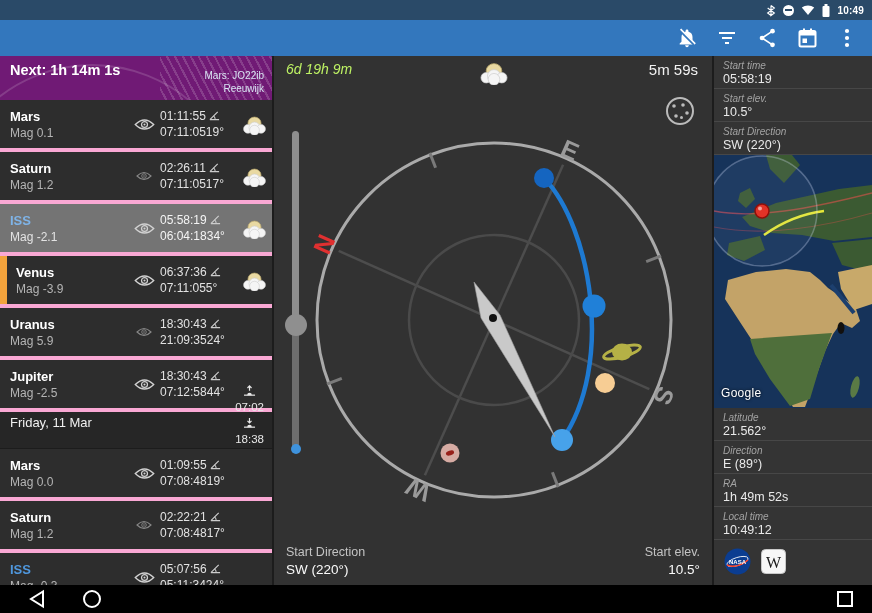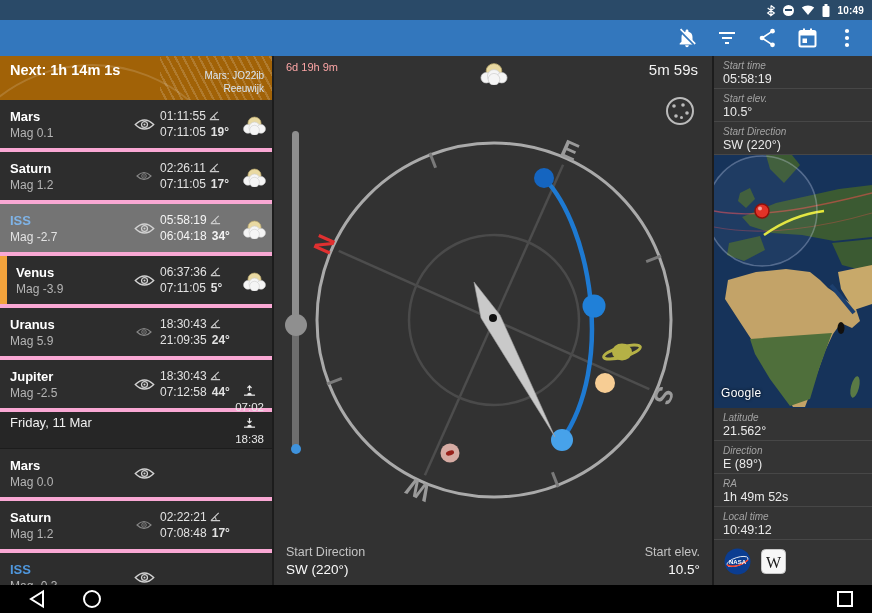--- a/index.html
+++ b/index.html
@@ -12,21 +12,21 @@
   .status-bar .time{font-size:10px;font-weight:bold;color:#fff;letter-spacing:.2px;}
   .sbi{display:block;}
   .dnd{width:11px;height:11px;border-radius:50%;background:#fff;position:relative;}
   .dnd::after{content:"";position:absolute;left:2px;right:2px;top:4.5px;height:2px;background:#2a4a68;}
   
   .action-bar{position:absolute;left:0;top:20px;width:872px;height:36px;background:#3377bd;
     display:flex;align-items:center;justify-content:flex-end;gap:14px;padding-right:12px;box-sizing:border-box;}
   .abtn{width:26px;height:26px;display:flex;align-items:center;justify-content:center;cursor:pointer;}
   
   .sidebar{position:absolute;left:0;top:56px;width:272px;height:529px;background:#2d2d2d;}
-  .next-header{position:relative;height:44px;background:#a16207;overflow:hidden;}
+  .next-header{position:relative;height:44px;background:#701a75;overflow:hidden;}
   .next-header::before{content:"";position:absolute;right:-8px;top:-6px;width:120px;height:70px;opacity:.16;
     background:repeating-linear-gradient(62deg,#fff 0 2px,transparent 2px 7px);}
   .next-header::after{content:"";position:absolute;left:-60px;top:8px;width:300px;height:300px;border-radius:50%;
     border:2px solid rgba(255,255,255,.15);}
   .next-line{position:absolute;left:10px;top:6px;font-size:14.5px;font-weight:bold;color:#fff;z-index:2;}
   .grid-line{position:absolute;right:8px;top:13px;font-size:10px;color:#d9e6f4;text-align:right;z-index:2;line-height:13px;}
   .rows{}
   .row{position:relative;display:flex;align-items:center;height:48px;border-bottom:4px solid #f9a8d4;
     background:#2d2d2d;cursor:pointer;}
   .row.selected{background:#747474;}
@@ -38,31 +38,31 @@
   .nm .name.iss{color:#4f97dd;}
   .row.selected .nm .name.iss{color:#7fb4e8;}
   .nm .mag{font-size:12px;color:#b5b5b5;line-height:16px;}
   .row.selected .nm .mag{color:#e3e3e3;}
   .eyewrap{flex:0 0 32px;display:flex;justify-content:center;}
   .eyewrap svg{width:21px;height:13px;}
   .eyewrap.dim svg{width:16px;height:10px;opacity:.55;}
   .times{flex:0 0 76px;font-size:12px;color:#e2e2e2;line-height:16.5px;white-space:nowrap;}
   .row.selected .times{color:#f4f4f4;}
   .times .ang{width:11px;height:11px;vertical-align:-1px;margin-left:3px;}
-  .times .el{margin-left:5px;font-weight:bold;}
+  .times .el{}
   .wx{flex:1;display:flex;justify-content:center;}
   .wx svg{width:31px;height:21px;}
   .sec-header{height:36px;background:#262626;border-bottom:1px solid #1c1c1c;position:relative;}
   .sec-header .date{position:absolute;left:10px;top:3px;font-size:13px;color:#f0f0f0;}
   .sec-header .suns{position:absolute;right:8px;bottom:3px;font-size:11.5px;color:#e8e8e8;
     display:flex;align-items:center;gap:4px;flex-direction:column;}
   .suns svg{width:13px;height:12px;}
   
   .center{position:absolute;left:272px;top:56px;width:440px;height:529px;background:#323232;border-left:2px solid #1c1c1c;box-sizing:border-box;}
-  .cp-top-left{position:absolute;left:12px;top:5px;font-size:11px;color:#fca5a5;}
+  .cp-top-left{position:absolute;left:12px;top:5px;font-size:14px;color:#bef264;font-style:italic;}
   .cp-top-right{position:absolute;right:14px;top:5px;font-size:15px;color:#f2f2f2;}
   .cp-ufo{position:absolute;left:202px;top:4px;width:36px;height:25px;}
   .compass-svg{position:absolute;left:0;top:0;width:438px;height:529px;}
   .cp-foot-left{position:absolute;left:12px;bottom:7px;line-height:17px;}
   .cp-foot-right{position:absolute;right:12px;bottom:7px;text-align:right;line-height:17px;}
   .cp-foot-label{font-size:12.5px;color:#c3c3c3;}
   .cp-foot-value{font-size:13.5px;color:#fafafa;}
   
   .slider{position:absolute;left:15px;top:75px;width:13px;height:330px;}
   .sl-track-top{position:absolute;left:3px;top:0;width:7px;height:197px;background:#8e8e8e;border-radius:4px 4px 0 0;}
@@ -235,21 +235,21 @@
             <svg>
               <use href="#i-ufo"></use>
             </svg>
           </div>
       </div>
 
       <div class="row selected">
 
         <div class="nm">
           <div class="name iss">ISS</div>
-          <div class="mag">Mag -2.7</div>
+          <div class="mag">Mag -2.1</div>
         </div>
         <div class="eyewrap">
             <svg>
               <use href="#i-eye"></use>
             </svg>
           </div>
         <div class="times">
           <div><span>05:58:19</span><svg class="ang">
                 <use href="#i-angle"></use>
               </svg></div>
@@ -344,20 +344,26 @@
 
         <div class="nm">
           <div class="name">Mars</div>
           <div class="mag">Mag 0.0</div>
         </div>
         <div class="eyewrap">
             <svg>
               <use href="#i-eye"></use>
             </svg>
           </div>
+        <div class="times">
+          <div><span>01:09:55</span><svg class="ang">
+                <use href="#i-angle"></use>
+              </svg></div>
+          <div><span>07:08:48</span><span class="el">19°</span></div>
+        </div>
         <div class="wx"></div>
       </div>
 
       <div class="row">
 
         <div class="nm">
           <div class="name">Saturn</div>
           <div class="mag">Mag 1.2</div>
         </div>
         <div class="eyewrap dim">
@@ -378,20 +384,26 @@
 
         <div class="nm">
           <div class="name iss">ISS</div>
           <div class="mag">Mag -0.3</div>
         </div>
         <div class="eyewrap">
             <svg>
               <use href="#i-eye"></use>
             </svg>
           </div>
+        <div class="times">
+          <div><span>05:07:56</span><svg class="ang">
+                <use href="#i-angle"></use>
+              </svg></div>
+          <div><span>05:11:34</span><span class="el">24°</span></div>
+        </div>
         <div class="wx"></div>
       </div>
 
     </div>
   </div>
 
   <div class="center">
     <div class="cp-top-left">6d 19h 9m</div>
     <svg class="cp-ufo" viewBox="0 0 34 24">
         <use href="#i-ufo"></use>

